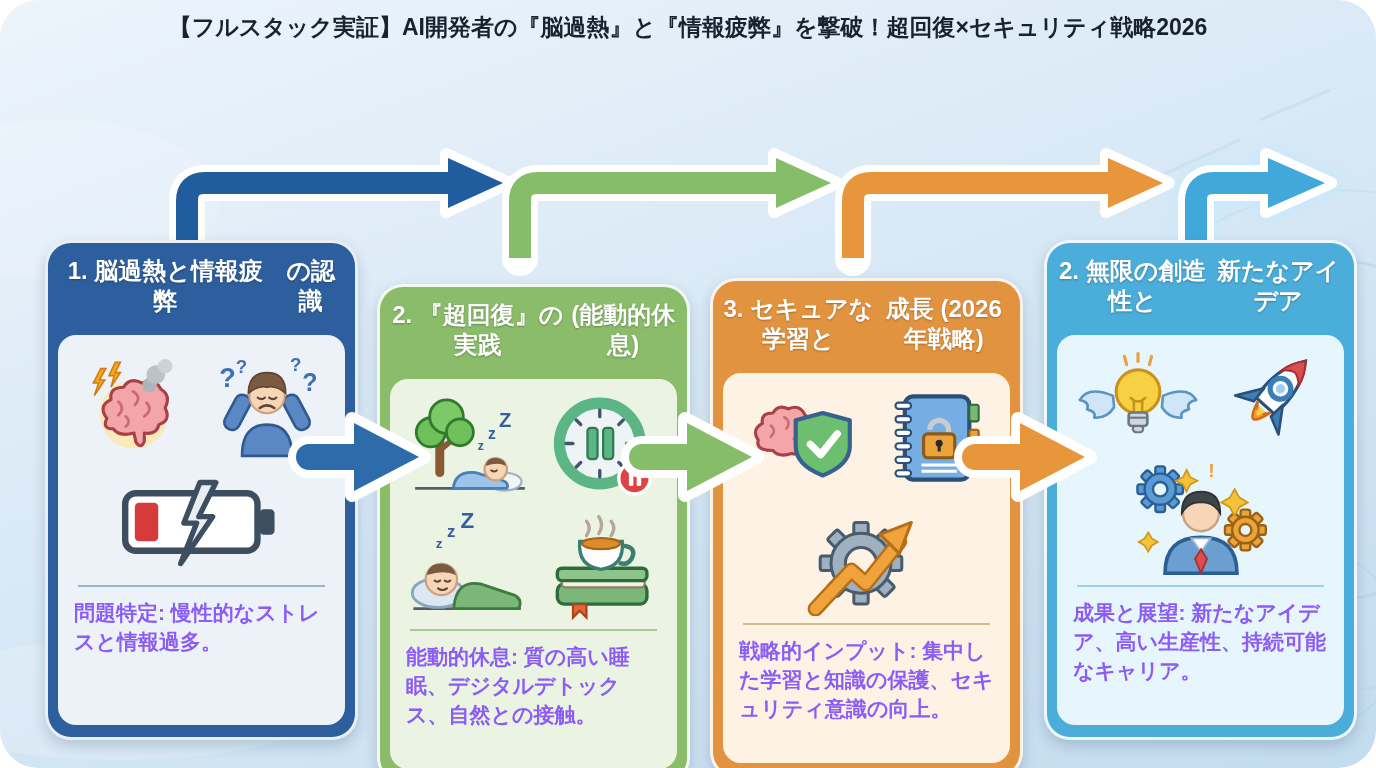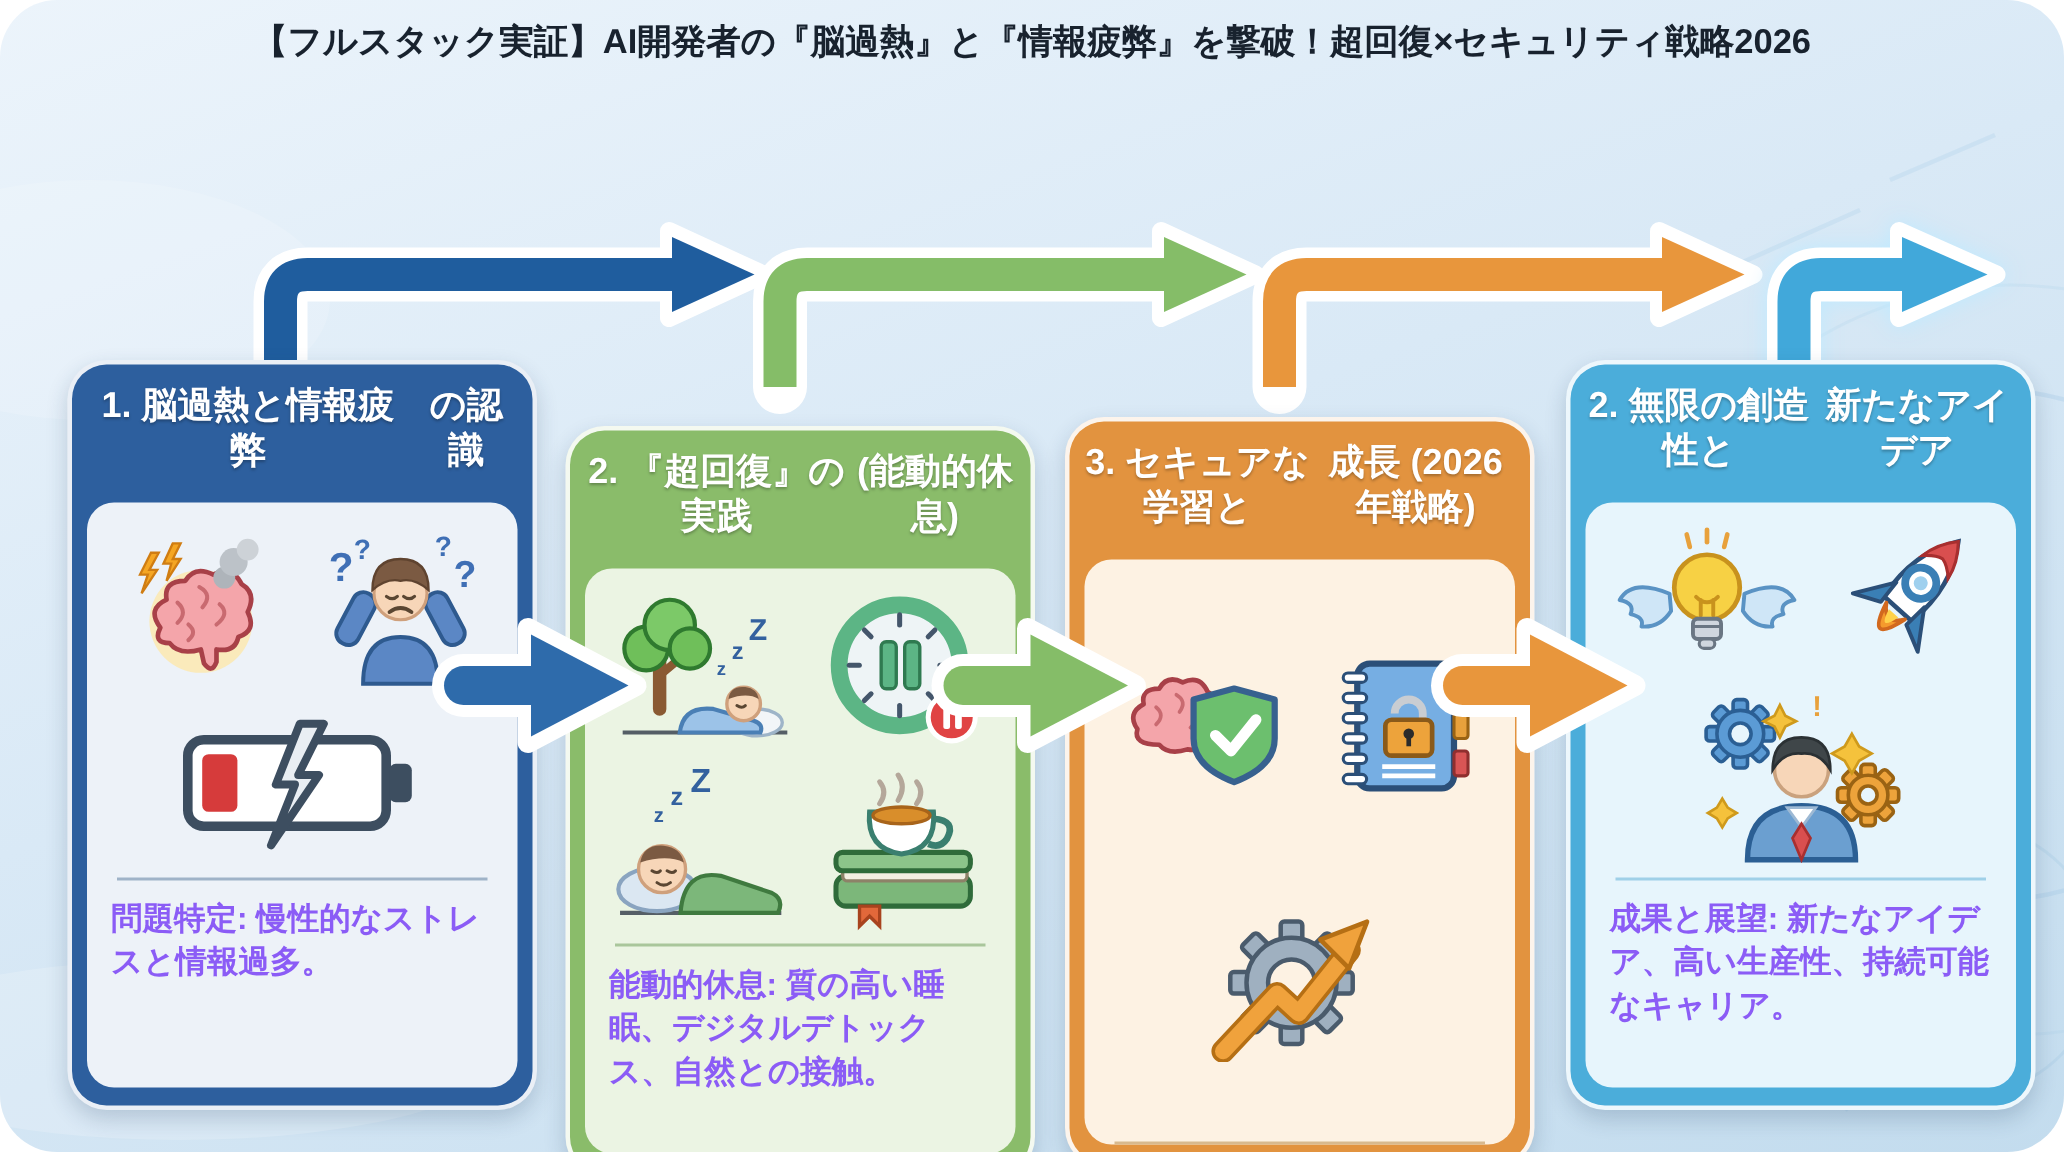--- a/index.html
+++ b/index.html
@@ -261,20 +261,21 @@
               <circle r="25" fill="#9fb0c0"></circle>
               <circle r="13" fill="#fdf2e3"></circle>
             </g>
             <path d="M12 94 L42 62 L54 73 L82 38" fill="none" stroke="#b56f14" stroke-width="13" stroke-linejoin="round" stroke-linecap="round"></path>
             <path d="M12 94 L42 62 L54 73 L82 38" fill="none" stroke="#f0a23c" stroke-width="9" stroke-linejoin="round" stroke-linecap="round"></path>
             <polygon points="92,22 66,32 82,48" fill="#f0a23c" stroke="#b56f14" stroke-width="2.5" stroke-linejoin="round"></polygon>
           </svg>
         </div>
       </div>
       <div class="divider div3"></div>
+      <div class="card-desc">戦略的インプット: 集中した学習と知識の保護、セキュリティ意識の向上。</div>
     </div>
   </div>
 
   <div class="card card4">
     <div class="card-header">
       <span>2. 無限の創造性と</span>
       <span>新たなアイデア</span>
     </div>
     <div class="card-inner inner4">
       <div class="icon-area">

